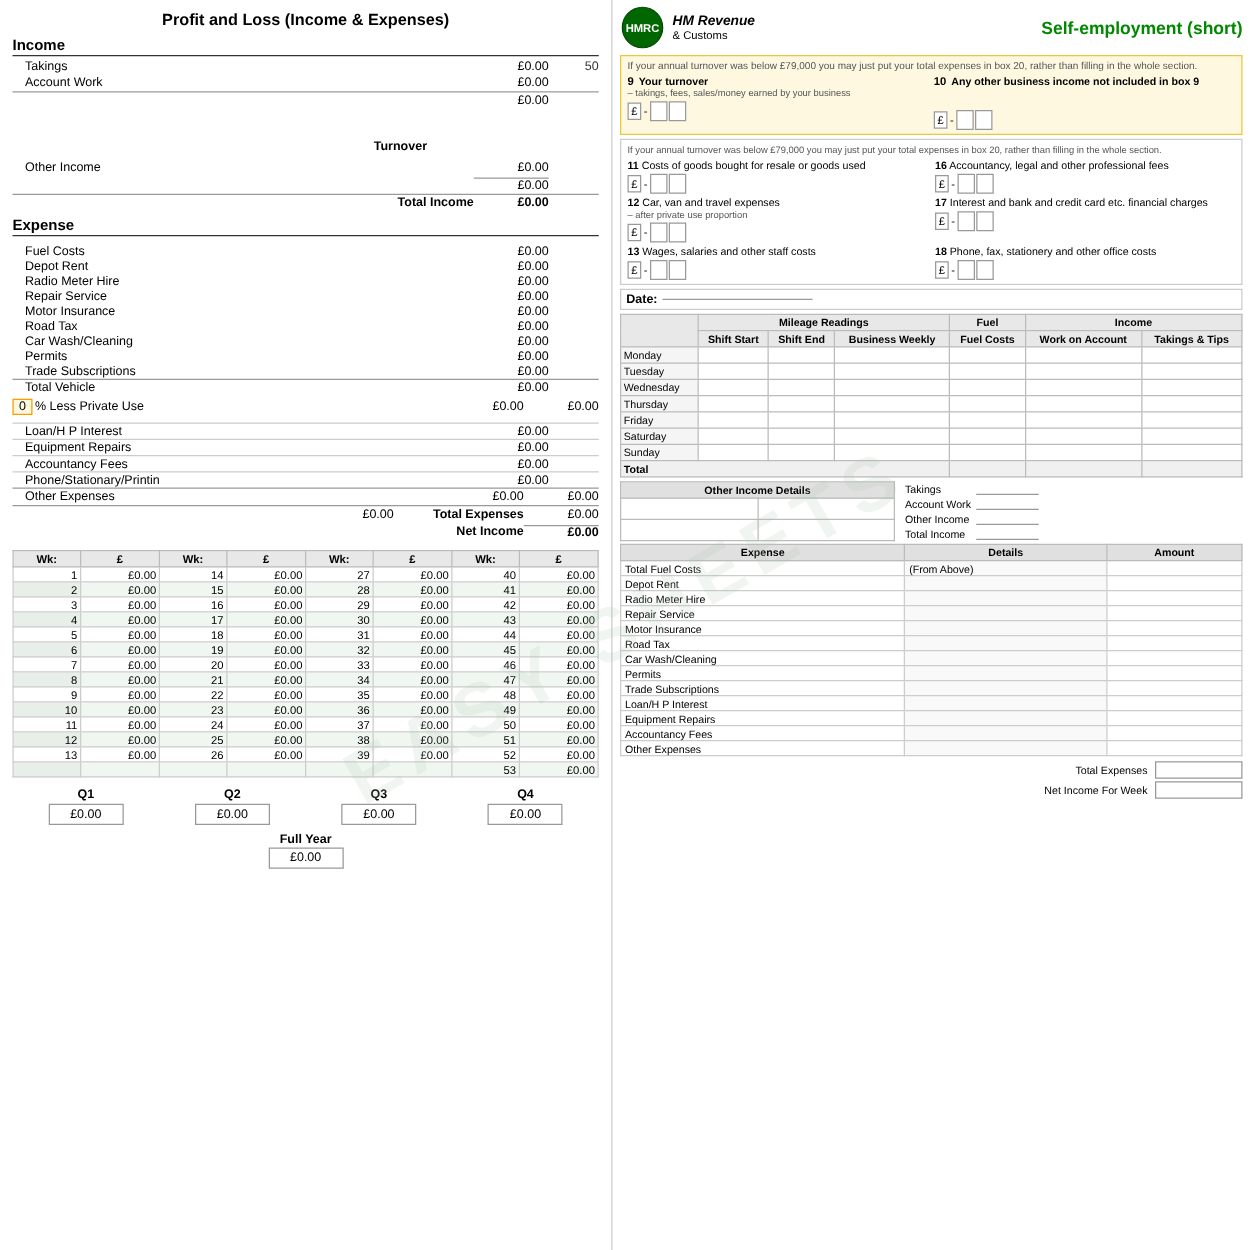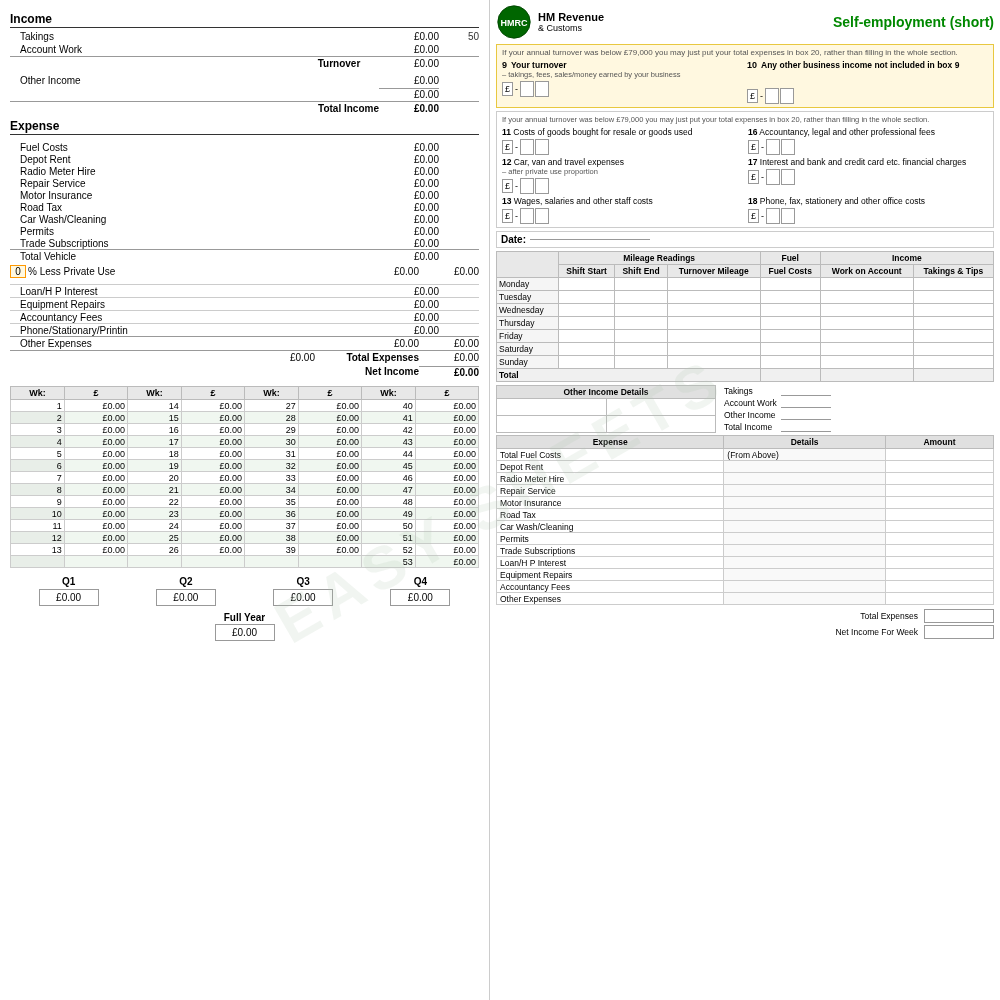--- a/index.html
+++ b/index.html
@@ -62,21 +62,21 @@
     .income-row .amount { width: 60px; text-align: right; }
     .income-row .extra { width: 40px; text-align: right; color: #333; }
     .turnover-row {
       display: flex;
       justify-content: flex-end;
       border-top: 1px solid #999;
       padding: 1px 0;
       font-size: 10px;
       padding-right: 0;
     }
-    .turnover-row .tlabel { width: 80px; text-align: center; font-weight: bold; }
+    .turnover-row .tlabel { width: 80px; text-align: left; font-weight: bold; margin-top: 37px; }
     .turnover-row .tamount { width: 60px; text-align: right; }
     .total-income-row {
       display: flex;
       justify-content: flex-end;
       padding: 1px 0;
       font-size: 10px;
       font-weight: bold;
       border-top: 1px solid #999;
     }
     .total-income-row .tilabel { width: 120px; text-align: right; }
@@ -366,20 +366,21 @@
       font-size: 8.5px;
       padding: 1px 0;
     }
   </style>
 </head>
 <body>
 
 <div class="main-container">
 
   <div class="left-panel">
+    <h2>Profit and Loss  (Income &amp; Expenses)</h2>
 
     <div class="section-header">Income</div>
 
     <div class="income-row">
       <span class="label">Takings</span>
       <span class="amount">£0.00</span>
       <span class="extra">50</span>
     </div>
     <div class="income-row">
       <span class="label">Account Work</span>
@@ -700,21 +701,21 @@
 
   <div class="right-panel">
 
     <div class="hmrc-header">
       <div class="hmrc-logo">
         <svg class="hmrc-logo-icon" viewBox="0 0 40 40">
           <circle cx="20" cy="20" r="18" fill="#006600" stroke="#004400" stroke-width="1"></circle>
           <text x="20" y="24" text-anchor="middle" font-size="10" fill="white" font-weight="bold">HMRC</text>
         </svg>
         <div>
-          <div style="font-size:11px;font-weight:bold;">HM Revenue</div>
+          <div style="font-size:11px;font-weight:bold;font-style:italic;">HM Revenue</div>
           <div style="font-size:9px;">&amp; Customs</div>
         </div>
       </div>
       <div class="self-employment-title">Self-employment (short)</div>
     </div>
 
     <div class="business-income-section">
       <div class="bi-note">If your annual turnover was below £79,000 you may just put your total expenses in box 20, rather than filling in the whole section.</div>
       <div class="bi-row">
         <div class="bi-box">
@@ -838,21 +839,21 @@
       <thead>
         <tr>
           <th rowspan="2"></th>
           <th colspan="3">Mileage Readings</th>
           <th colspan="1">Fuel</th>
           <th colspan="2">Income</th>
         </tr>
         <tr>
           <th>Shift Start</th>
           <th>Shift End</th>
-          <th>Turnover Mileage</th>
+          <th>Business Weekly</th>
           <th>Fuel Costs</th>
           <th>Work on Account</th>
           <th>Takings &amp; Tips</th>
         </tr>
       </thead>
       <tbody id="mileage-tbody">
           <tr>
             <td class="day-cell">Monday</td>
             <td style="height: 12px;"></td>
             <td style="height: 12px;"></td>

